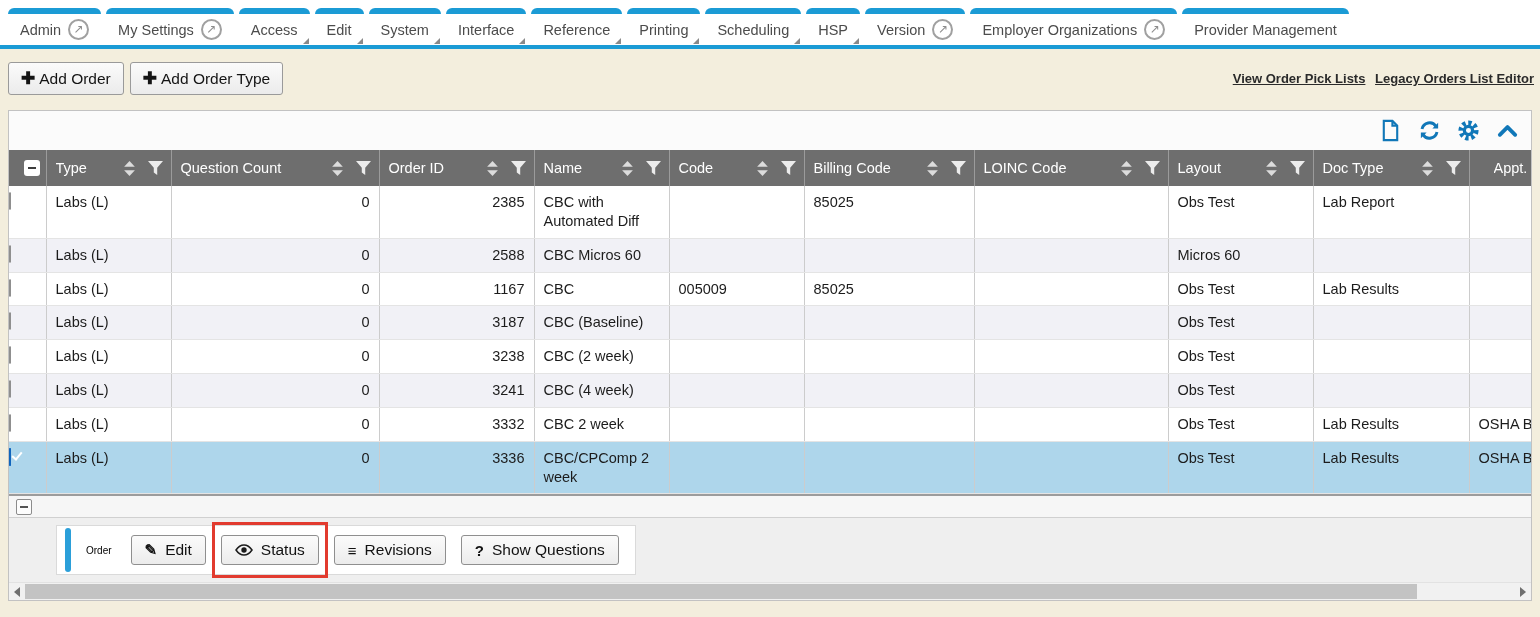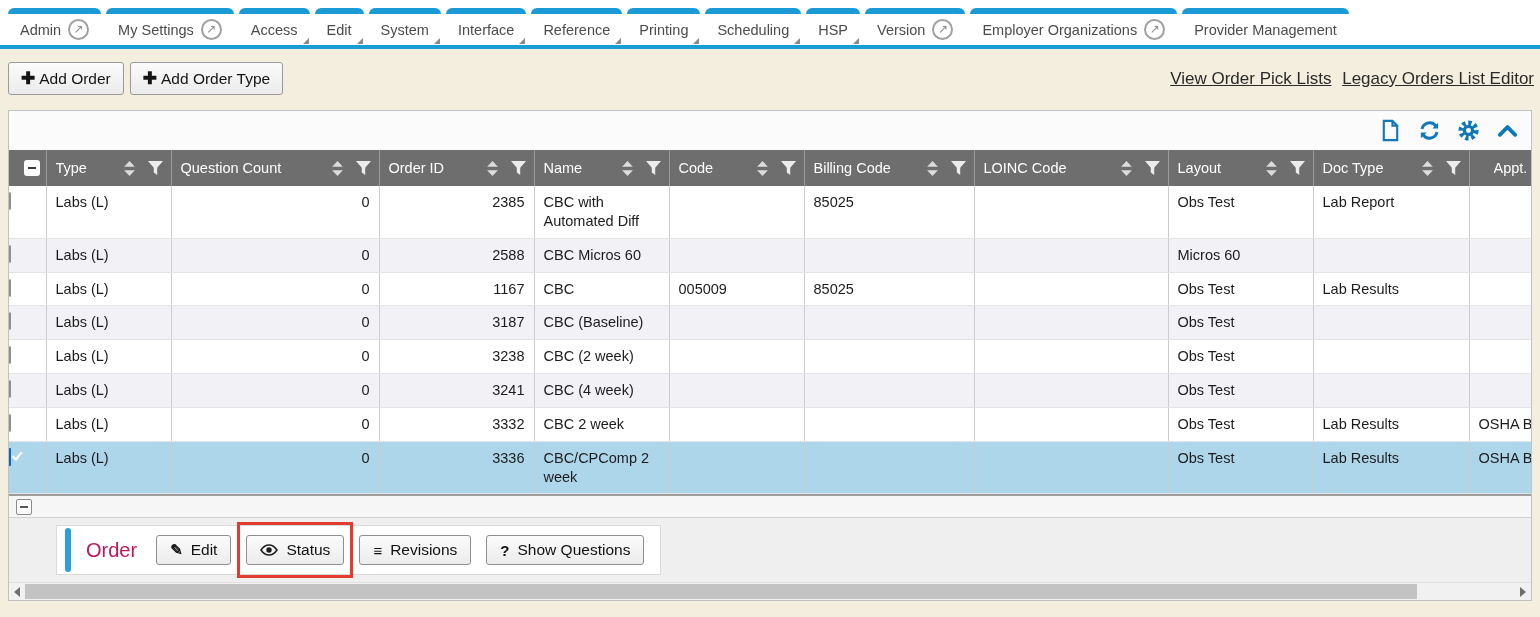--- a/index.html
+++ b/index.html
@@ -19,21 +19,21 @@
               border-left:6px solid transparent; border-bottom:6px solid #8a8a8a; }
   .tab.active .tri { border-bottom-color:#ffffff; }
   .blue-line { height:4px; background:#1b9bd5; }
 
   
   .actionbar { height:59px; display:flex; align-items:center; padding:0 6px 0 8px; background:#f3eedd; }
   .abtn { display:inline-flex; align-items:center; gap:4px; background:linear-gradient(#fbfbfb,#ebebeb);
           border:1px solid #9a9a9a; border-radius:3px; padding:5px 12px; font-size:15.5px; color:#141414;
           margin-right:6px; cursor:pointer; }
   .abtn .plus { font-weight:bold; font-size:17px; }
-  .alinks { margin-left:auto; font-size:17px; color:#2a2a2a; }
+  .alinks { margin-left:auto; font-size:13px; color:#2a2a2a;font-weight:bold; }
   .alinks a { color:#2a2a2a; margin-left:6px; cursor:pointer; text-decoration:underline; }
 
   
   .panel { margin:2px 8px 0 8px; width:1524px; background:#ffffff; border:1px solid #c2c2c2; }
   .panel-header { height:39px; display:flex; align-items:center; padding:0 12px; background:#fbfbfb; }
   .ptitle { font-size:14.5px; color:#3c3c3c; }
   .ptitle b { color:#1f1f1f; }
   .ptitle .cf { text-decoration:underline; cursor:pointer; }
   .picons { margin-left:auto; display:flex; align-items:center; gap:16px; }
   .picons .ic { width:23px; height:23px; cursor:pointer; }
@@ -70,21 +70,21 @@
   .collapse-row { height:24px; background:#f6f6f6; border-top:2px solid #9c9c9c;
                   border-bottom:1px solid #d0d0d0; display:flex; align-items:center; padding-left:7px; }
   .minusbox { width:16px; height:16px; border:1px solid #8c8c8c; border-radius:2px; background:#fdfdfd;
               display:flex; align-items:center; justify-content:center; cursor:pointer; }
   .minusbox i { display:block; width:8px; height:2px; background:#555555; }
   .footer { background:#efefef; height:64px; position:relative; display:flex; align-items:center;
             padding-left:47px; }
   .white-panel { background:#ffffff; border:1px solid #dadada; display:flex; align-items:center;
                  gap:15px; padding:0 16px 0 8px; height:50px; }
   .accent { width:6px; height:44px; background:#2b9fd9; border-radius:3px; }
-  .group-label { font-size:20px; color:#be185d; margin-right:4px; }
+  .group-label { font-size:10px; color:#000000; margin-right:4px; }
   .fbtn { display:flex; align-items:center; gap:8px; background:linear-gradient(#fbfbfb,#ececec);
           border:1px solid #8f8f8f; border-radius:3px; padding:0 13px; font-size:15.5px; color:#111111;
           height:30px; cursor:pointer; white-space:nowrap; }
   .fbtn .gi { font-weight:bold; font-size:15px; }
   .status-wrap { position:relative; display:inline-flex; }
   .red-box { position:absolute; left:-9px; top:-13px; right:-9px; height:56px;
              border:3px solid #e23b2f; pointer-events:none; z-index:5; }
 
   
   .hscroll { height:18px; background:#f1f1f1; position:relative; border-top:1px solid #e2e2e2; }

